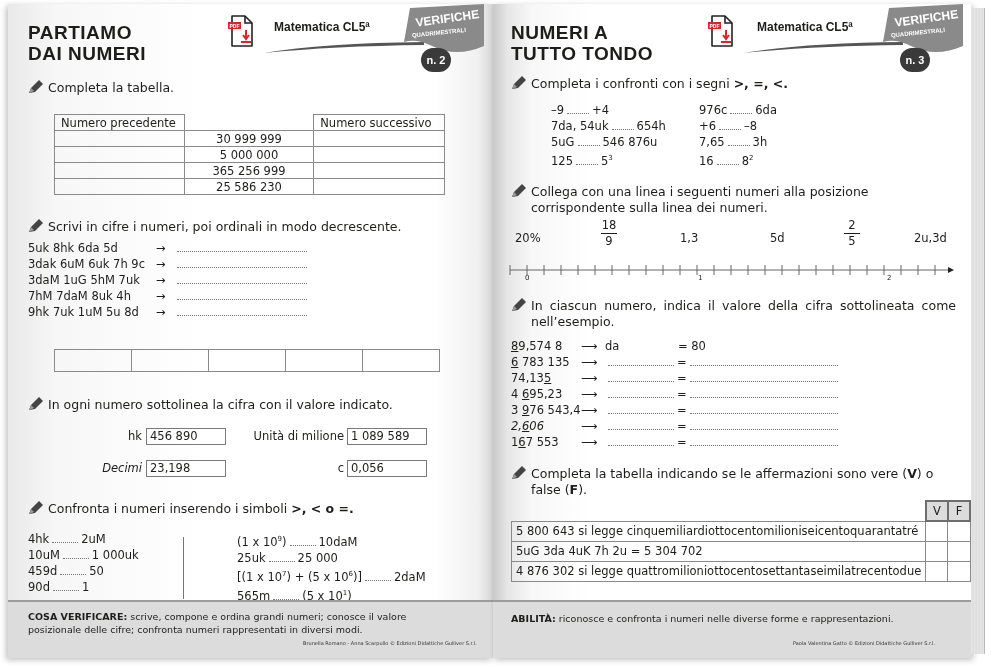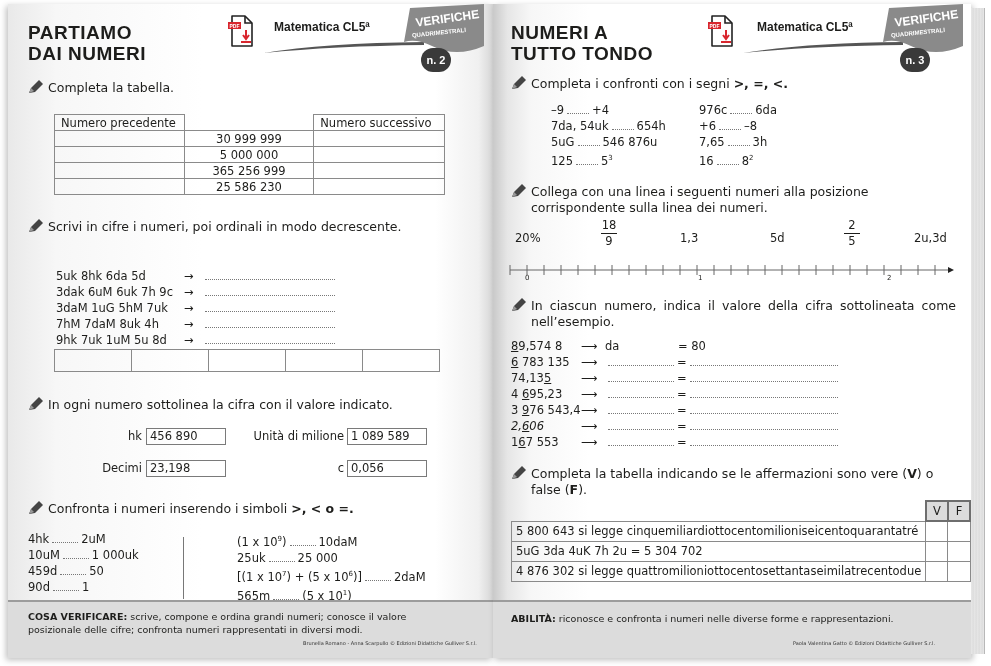--- a/index.html
+++ b/index.html
@@ -125,21 +125,21 @@
     </tbody>
       </table>
 
     <div class="instr" style="left:20px; top:215px;">
       <svg class="pencil" viewBox="0 0 16 14">
           <path d="M1 13 L3 8 L11 0 L15 4 L7 12 Z" fill="#444"></path>
           <path d="M1 13 L3 8 L6 11 Z" fill="#999"></path>
         </svg>
       <span>Scrivi in cifre i numeri, poi ordinali in modo decrescente.</span>
     </div>
-    <div class="txt" style="left:20px; top:264px;margin-left:28px;">
+    <div class="txt" style="left:20px; top:236px;">
       <div><span style="display:inline-block;width:128px;">5uk 8hk 6da 5d</span><span style="display:inline-block;width:18px;">→</span><span class="dots" style="width:130px;"></span></div>
       <div><span style="display:inline-block;width:128px;">3dak 6uM 6uk 7h 9c</span><span style="display:inline-block;width:18px;">→</span><span class="dots" style="width:130px;"></span></div>
       <div><span style="display:inline-block;width:128px;">3daM 1uG 5hM 7uk</span><span style="display:inline-block;width:18px;">→</span><span class="dots" style="width:130px;"></span></div>
       <div><span style="display:inline-block;width:128px;">7hM 7daM 8uk 4h</span><span style="display:inline-block;width:18px;">→</span><span class="dots" style="width:130px;"></span></div>
       <div><span style="display:inline-block;width:128px;">9hk 7uk 1uM 5u 8d</span><span style="display:inline-block;width:18px;">→</span><span class="dots" style="width:130px;"></span></div>
     </div>
     <div class="boxrow" style="left:47px; top:345px;">
       <div></div>
       <div></div>
       <div></div>
@@ -151,21 +151,21 @@
       <svg class="pencil" viewBox="0 0 16 14">
           <path d="M1 13 L3 8 L11 0 L15 4 L7 12 Z" fill="#444"></path>
           <path d="M1 13 L3 8 L6 11 Z" fill="#999"></path>
         </svg>
       <span>In ogni numero sottolinea la cifra con il valore indicato.</span>
     </div>
     <div class="vlabel" style="left:60px; top:425px; width:74px;">hk</div>
     <div class="valbox" style="left:138px; top:424px;">456 890</div>
     <div class="vlabel" style="left:220px; top:425px; width:116px;text-align:right;">Unità di milione</div>
     <div class="valbox" style="left:339px; top:424px;">1 089 589</div>
-    <div class="vlabel" style="left:60px; top:457px; width:74px;">Decimi</div>
+    <div class="vlabel" style="left:60px; top:457px; width:74px;font-style:italic;">Decimi</div>
     <div class="valbox" style="left:138px; top:456px;">23,198</div>
     <div class="vlabel" style="left:220px; top:457px; width:116px;">c</div>
     <div class="valbox" style="left:339px; top:456px;">0,056</div>
 
     <div class="instr" style="left:20px; top:497px;">
       <svg class="pencil" viewBox="0 0 16 14">
           <path d="M1 13 L3 8 L11 0 L15 4 L7 12 Z" fill="#444"></path>
           <path d="M1 13 L3 8 L6 11 Z" fill="#999"></path>
         </svg>
       <span><span>Confronta i numeri inserendo i simboli </span><b>&gt;, &lt; o =.</b></span>

